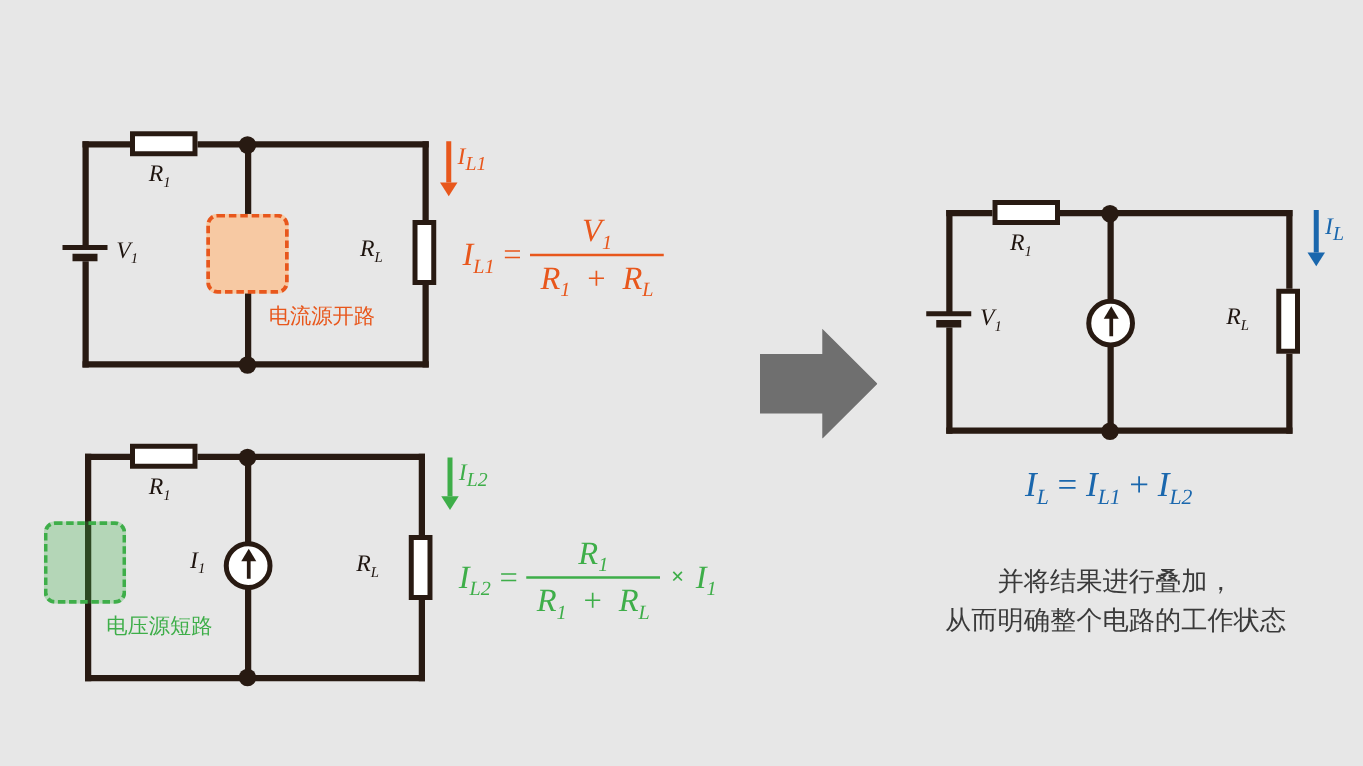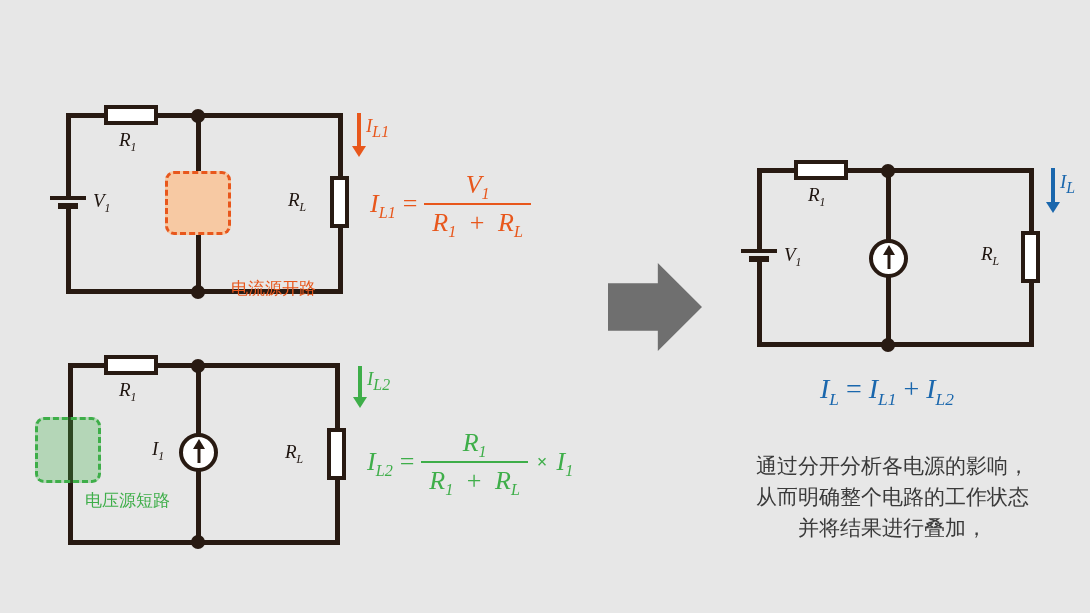--- a/index.html
+++ b/index.html
@@ -69,21 +69,21 @@
     <div class="wire" style="left:196px;top:234px;width:5px;height:60px;"></div>
     <div>
       <div class="plate" style="left:50px;top:196px;width:36px;height:4px;"></div>
       <div class="plate" style="left:58px;top:203px;width:20px;height:6px;"></div>
     </div>
     <div class="res" style="left:104px;top:105px;width:54px;height:20px;"></div>
     <div class="res" style="left:330px;top:176px;width:19px;height:52px;"></div>
     <div class="dot" style="left:191px;top:109px;"></div>
     <div class="dot" style="left:191px;top:285px;"></div>
     <div class="srcbox box-orange" style="left:165px;top:171px;width:66px;height:64px;"></div>
-    <div class="note orange" style="left:231px;top:241px;margin-top:36px;">
+    <div class="note orange" style="left:215px;top:241px;">
       <span>电流源开路</span>
     </div>
     <div class="lbl" style="left:119px;top:129px;">
       <span>R</span><sub>1</sub>
     </div>
     <div class="lbl" style="left:93px;top:190px;">
       <span>V</span><sub>1</sub>
     </div>
     <div class="lbl" style="left:288px;top:189px;">
       <span>R</span><sub>L</sub>
@@ -222,18 +222,17 @@
     <span>
       <span>I</span><sub>L1</sub>
     </span>
     <span class="op">+</span>
     <span>
       <span>I</span><sub>L2</sub>
     </span>
   </div>
 
   <div class="desc">
-    <div>通过分开分析各电源的影响，</div>
+    <div>并将结果进行叠加，</div>
     <div>从而明确整个电路的工作状态</div>
-    <div>并将结果进行叠加，</div>
   </div>
 
 </div>
 
 </body></html>

